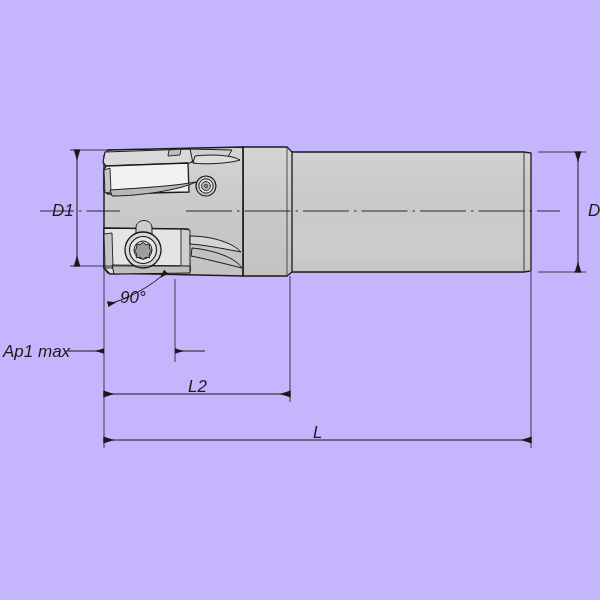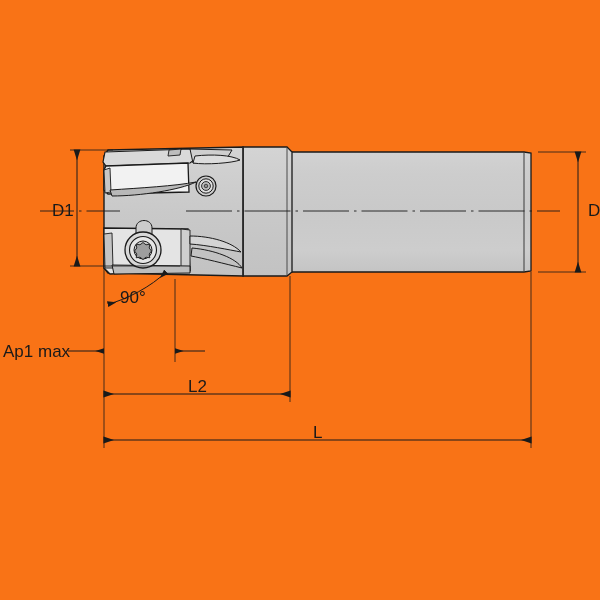--- a/index.html
+++ b/index.html
@@ -10,21 +10,22 @@
   body {
     width: 600px;
     height: 600px;
     font-family: "Liberation Sans", sans-serif;
     overflow: hidden;
   }
   #drawing-root {
     position: relative;
     width: 600px;
     height: 600px;
-    background: #f97316;
+    background: #c4b5fd;
+    font-style: italic;
   }
   svg#tech-drawing {
     display: block;
     width: 600px;
     height: 600px;
   }
   .dim-text {
     font-family: "Liberation Sans", sans-serif;
     font-size: 17px;
     fill: #1a1a1a;

